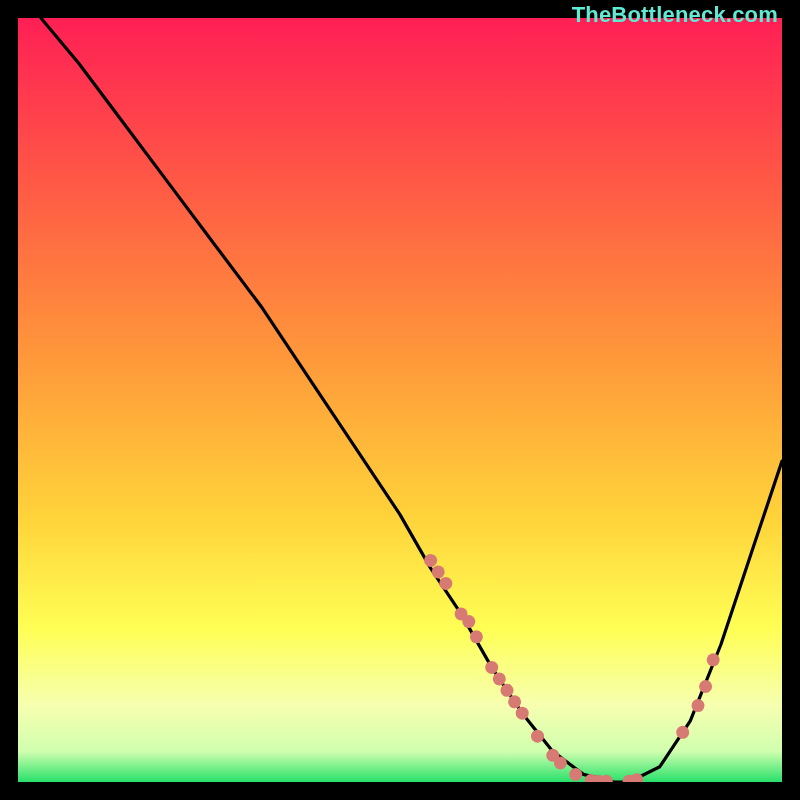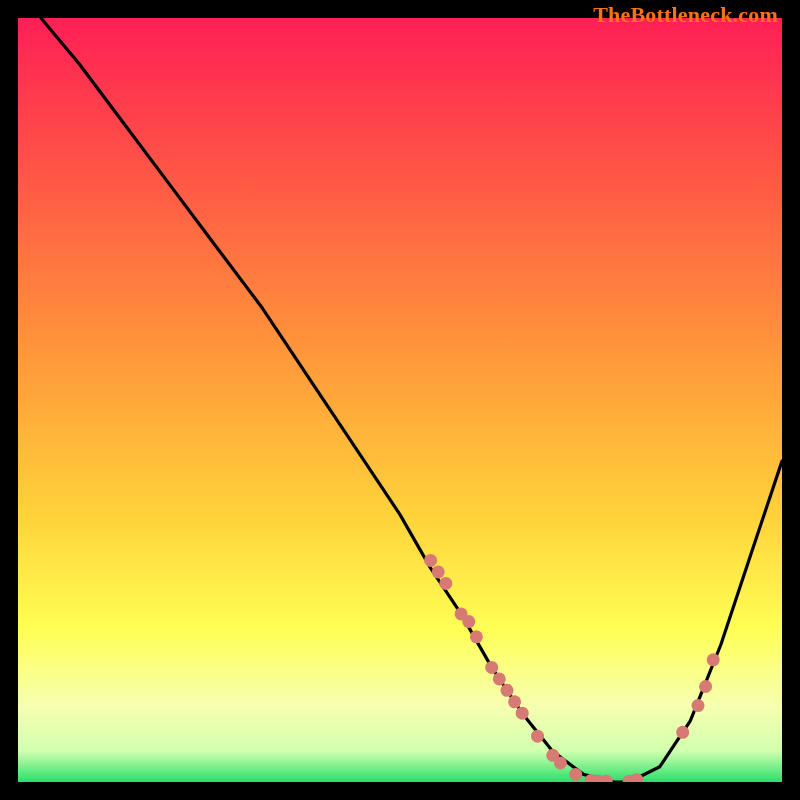--- a/index.html
+++ b/index.html
@@ -25,24 +25,23 @@
     top: 0;
     width: 764px;
     height: 764px;
   }
   .watermark {
     position: absolute;
     top: 2px;
     right: 22px;
     font-size: 22px;
     font-weight: 600;
-    color: #f97316;
+    color: #5eead4;
     letter-spacing: 0.2px;
     user-select: none;
-    font-family: Liberation Serif, serif;
   }
   svg {
     position: absolute;
     left: 0;
     top: 0;
   }
 </style>
 </head>
 <body>
 

